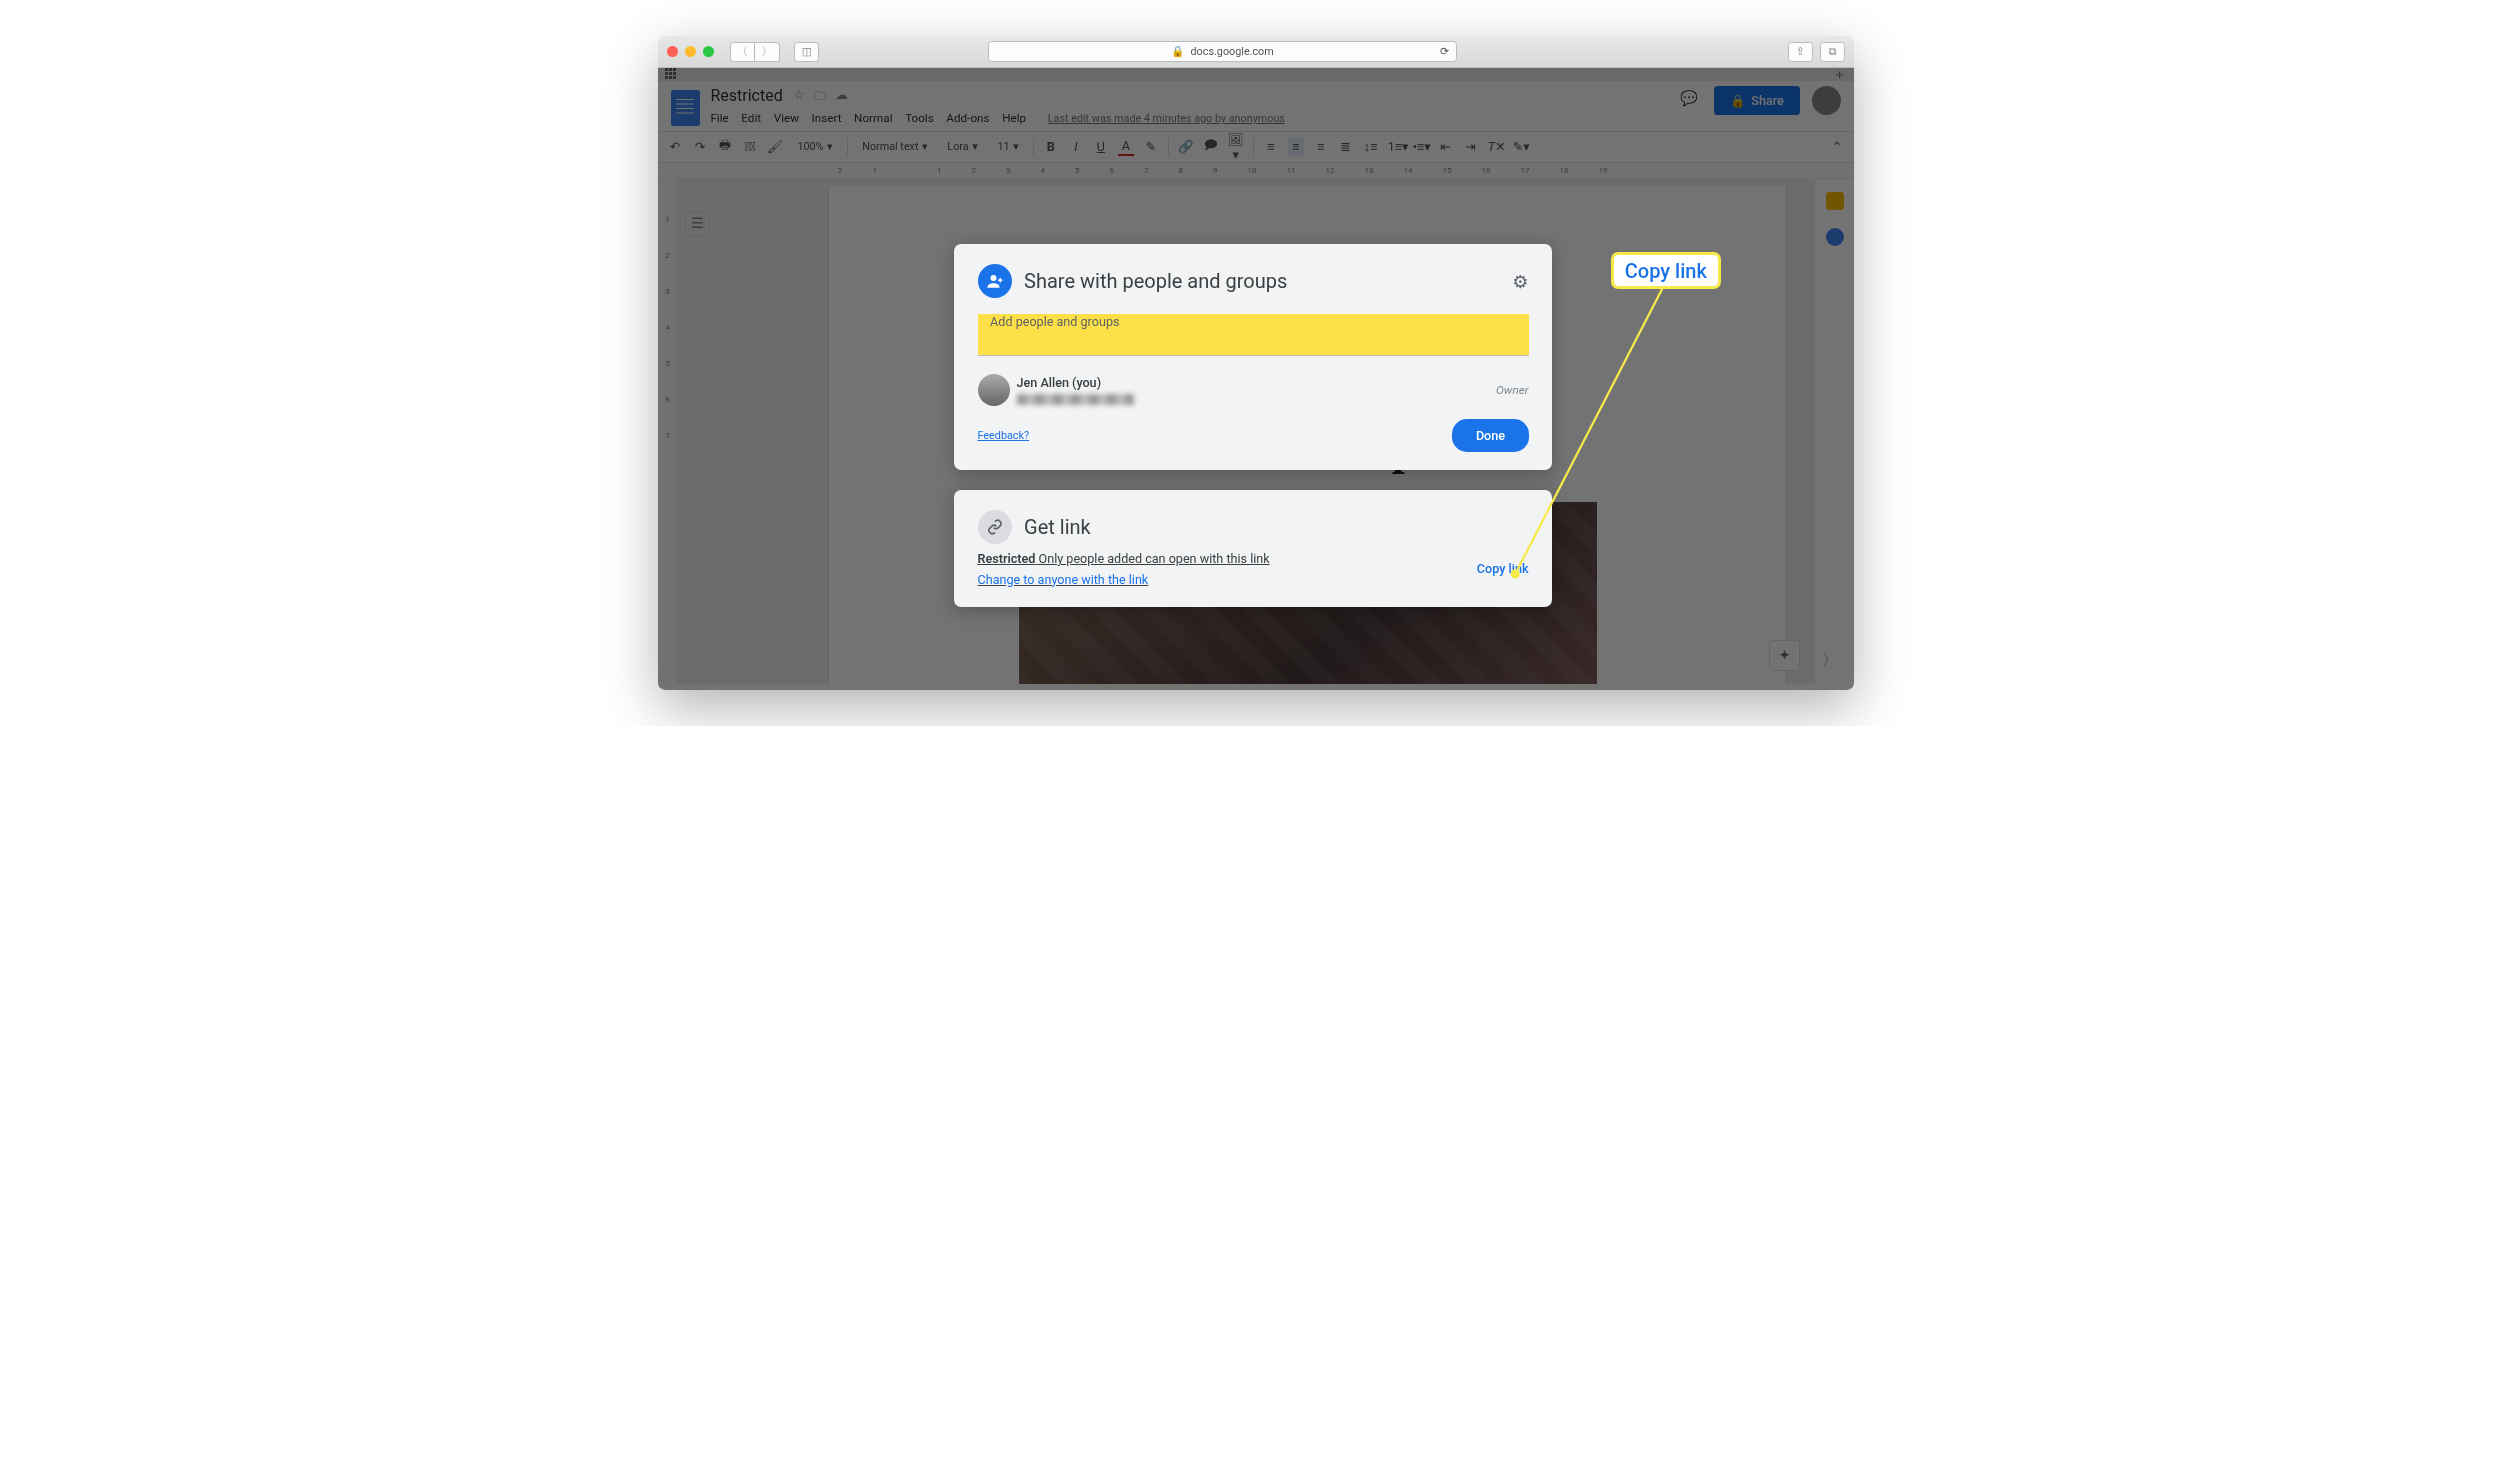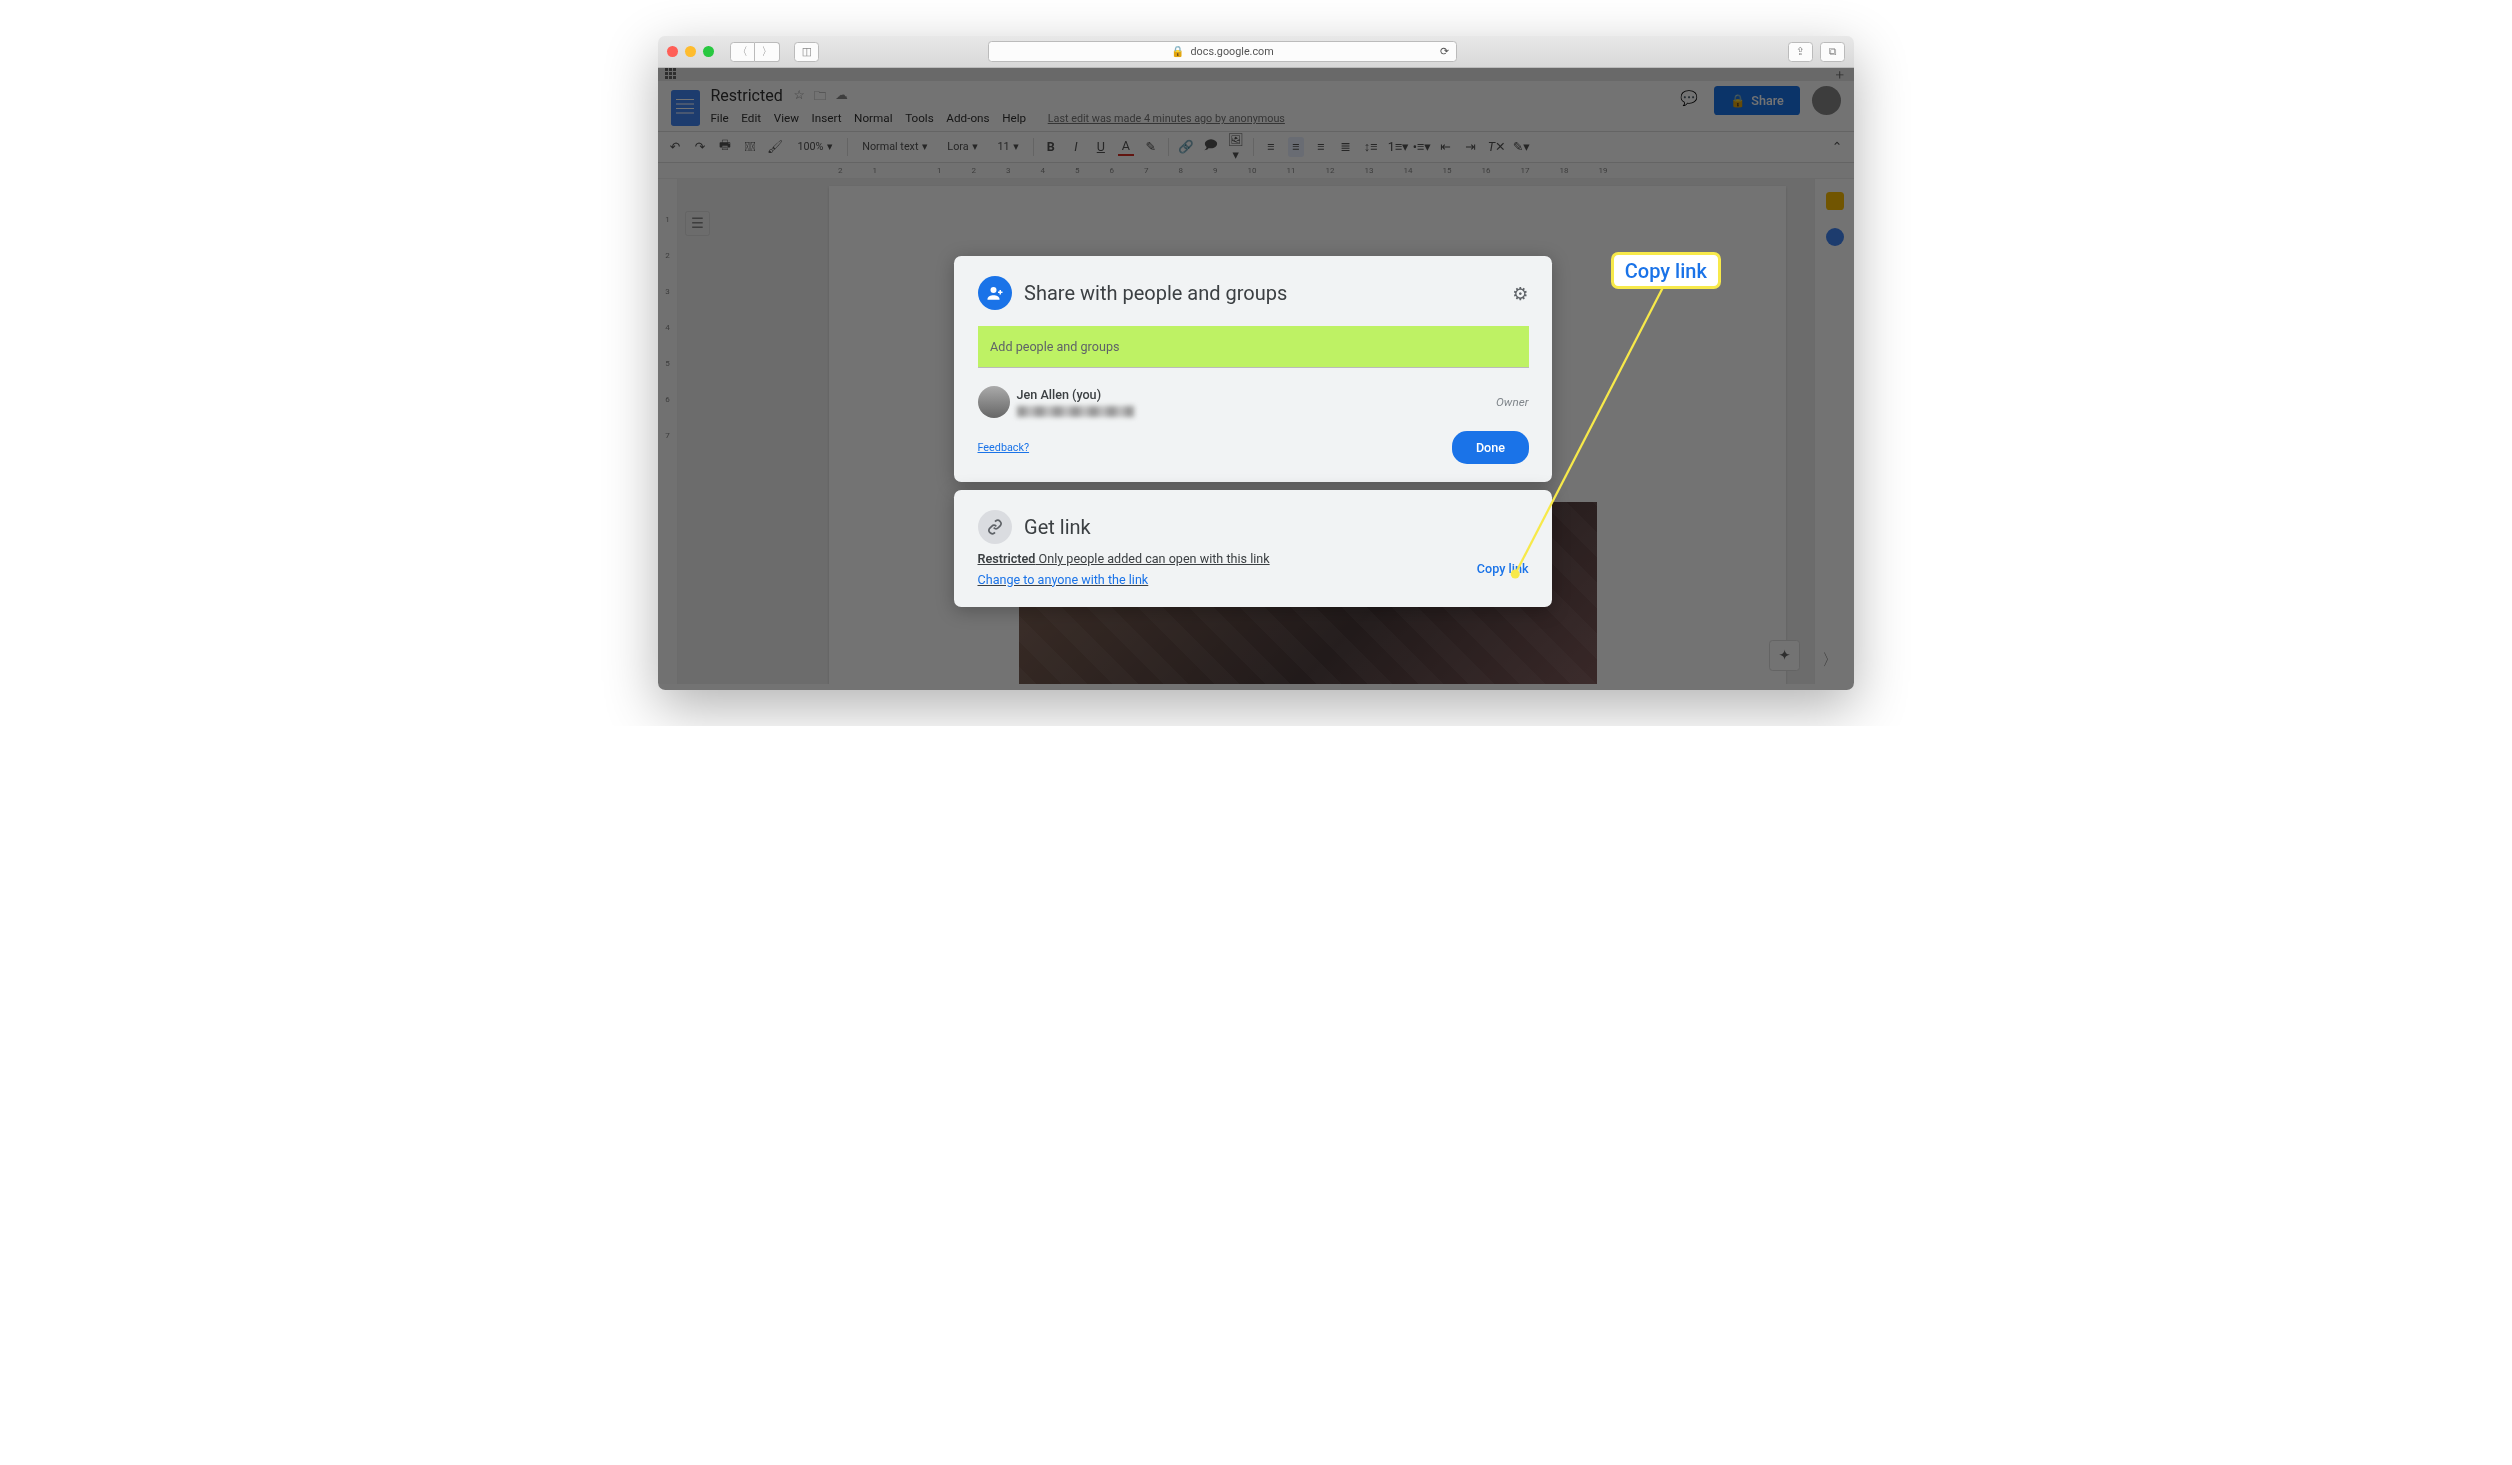--- a/index.html
+++ b/index.html
@@ -61,27 +61,27 @@
 .keep { background:#fbbc04;} .tasks{background:#4285f4; border-radius:50%;}
 
 .explore-fab { position:absolute; right:54px; bottom:12.6px; width:31px; height:31px; background:#fff; border:0.9px solid #ddd; border-radius:3.6px; color:#666; display:flex;align-items:center;justify-content:center;}
 .nav-fab { position:absolute; right:16px; bottom:12.6px; color:#888; font-size:16px;}
 
 
 .dim { position:absolute; inset:0; background:rgba(0,0,0,0.55); }
 
 
 .dialog { position:absolute; left:296px; width:598px; background:#f1f3f4; border-radius:7.2px; box-shadow:0 3.6px 18px rgba(0,0,0,0.25); }
-.dialog1 { top:188px; padding:20px 23.5px 18px;}
+.dialog1 { top:176px; padding:20px 23.5px 18px;}
 .dlg-head { display:flex; align-items:center; gap:12.6px; margin-bottom:16px;}
 .dlg-icon { width:34px; height:34px; border-radius:50%; background:#1a73e8; display:flex; align-items:center; justify-content:center; color:#fff; font-size:16px;}
 .dlg-icon.grey { background:#dadce0; color:#5f6368;}
 .dlg-title { font-size:20px; color:#3c4043; font-family:"Google Sans",Roboto,sans-serif;}
 .gear { margin-left:auto; color:#5f6368; font-size:18px;}
-.input-row { height:42px; background:#bef264; border-bottom:0.9px solid #bbb; padding:0 12.6px; display:flex; align-items:center; color:#5f6368; font-size:12.6px; margin-bottom:12.6px;}
+.input-row { height:42px; background:#fde047; border-bottom:0.9px solid #bbb; padding:0 12.6px; display:flex; align-items:flex-start; color:#5f6368; font-size:12.6px; margin-bottom:12.6px;}
 .person-row { display:flex; align-items:center; gap:7px; padding:5.4px 0 12.6px;}
 .person-av { width:32px; height:32px; border-radius:50%; background:linear-gradient(#aaa,#666);}
 .person-name { font-size:12.6px; color:#3c4043; font-weight:500;}
 .person-email { width:117px; height:10.8px; margin-top:3.6px; filter:blur(2.7px); background:repeating-linear-gradient(90deg,#999 0 9px,#bbb 9px 18px);}
 .owner { margin-left:auto; color:#80868b; font-style:italic; font-size:11.7px;}
 .dlg-foot { display:flex; align-items:center; }
 .feedback { color:#1a73e8; font-size:10.8px; text-decoration:underline;}
 .done-btn { margin-left:auto; background:#1a73e8; color:#fff; padding:9px 23.5px; border-radius:15px; font-size:12.6px; font-weight:500;}
 
 .dialog2 { top:422px; padding:20px 23.5px;}

